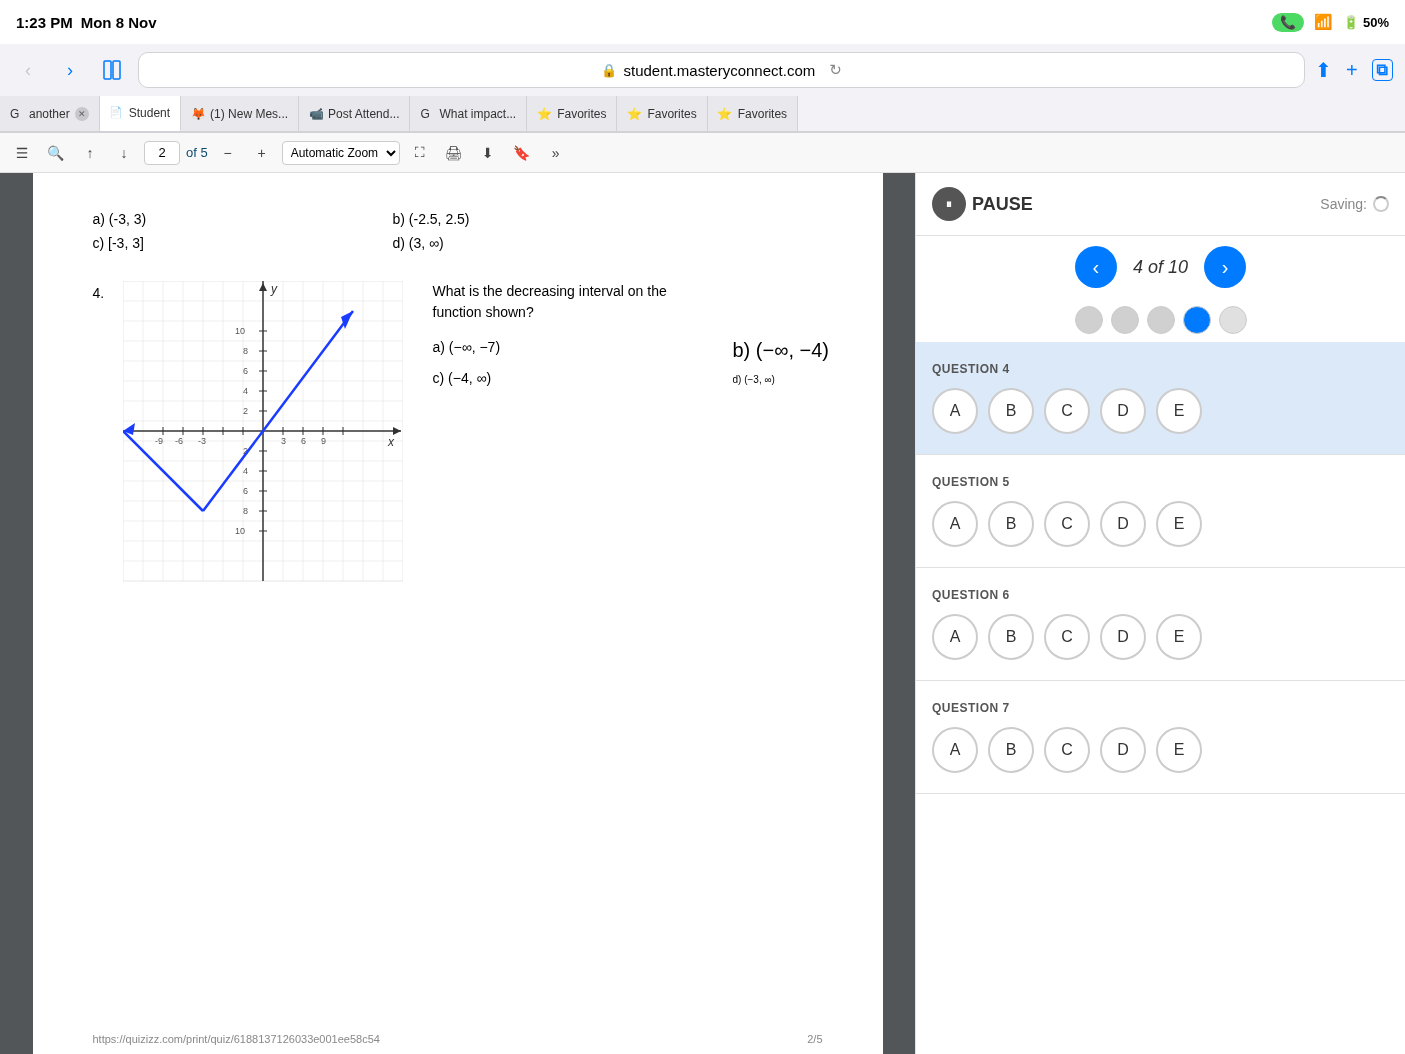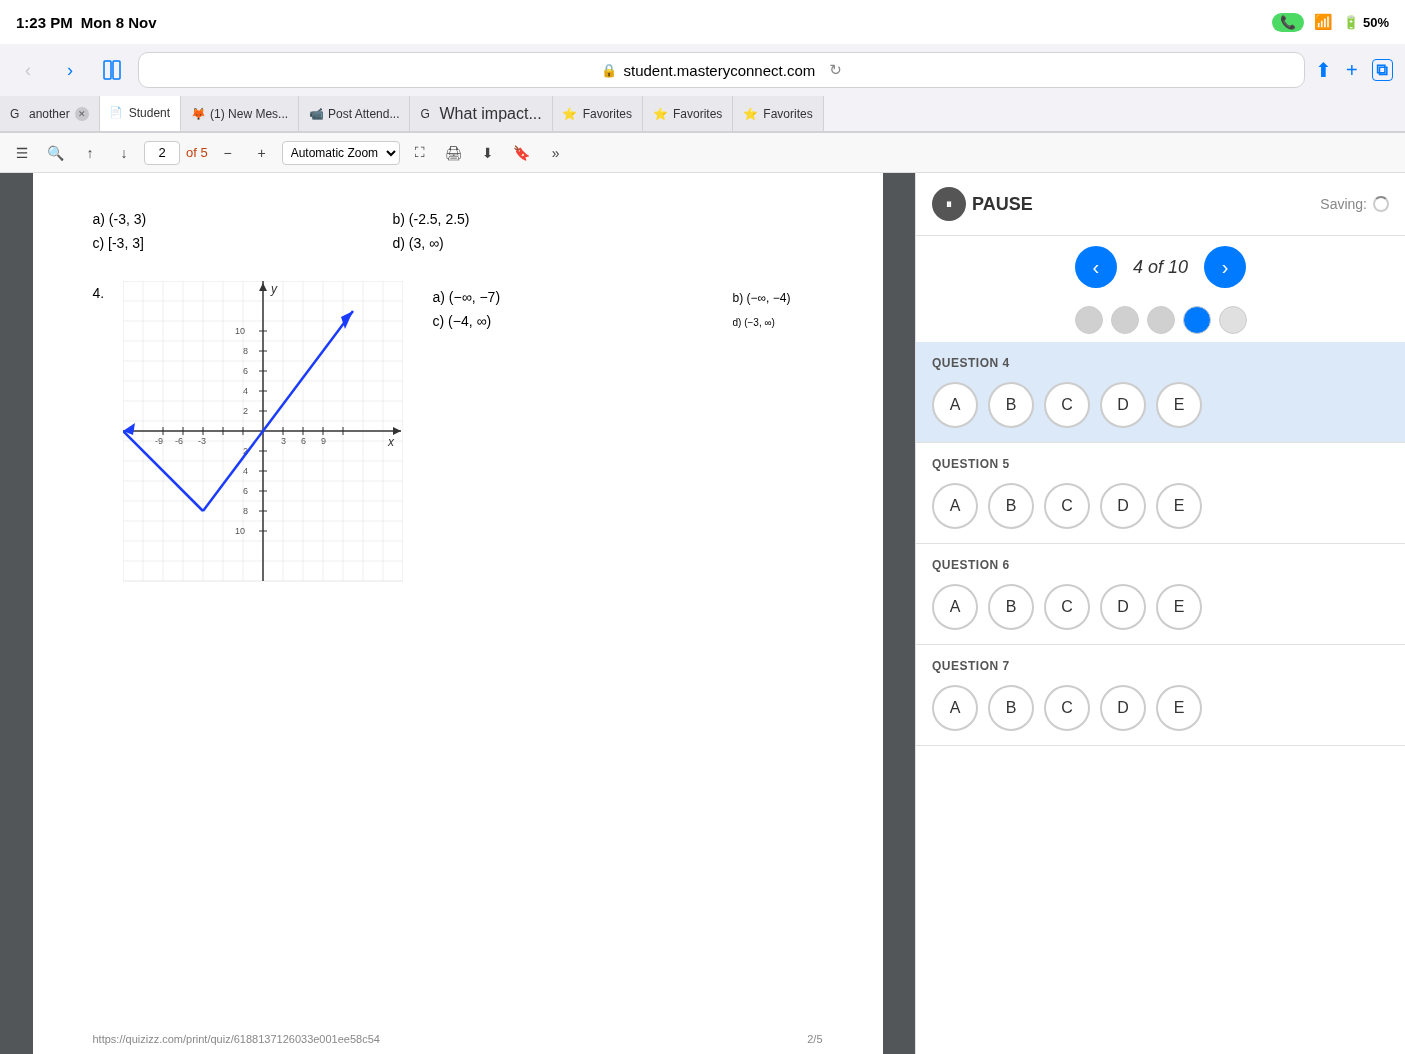--- a/index.html
+++ b/index.html
@@ -250,21 +250,21 @@
       width: 28px; height: 28px;
       border-radius: 50%;
       background: #e0e0e0;
       border: 1px solid #ccc;
     }
     .dot.current { background: #007aff; }
     .dot.answered { background: #d0d0d0; }
 
     
     .question-section {
-      padding: 14px 16px;
+      padding: 20px 16px;
       border-bottom: 1px solid #e0e0e0;
     }
     .question-section.active {
       background: #dce9f8;
     }
     .question-label {
       font-size: 12px;
       font-weight: 700;
       color: #555;
       letter-spacing: 0.5px;
@@ -360,21 +360,21 @@
       <span style="font-size:12px;">(1) New Mes...</span>
     </div>
 
     <div class="tab" style="background:#e8e8ed;">
       <span class="tab-favicon">📹</span>
       <span style="font-size:12px;">Post Attend...</span>
     </div>
 
     <div class="tab" style="background:#e8e8ed;">
       <span class="tab-favicon">G</span>
-      <span style="font-size:16px;">What impact...</span>
+      <span style="font-size:12px;">What impact...</span>
     </div>
 
     <div class="tab" style="background:#e8e8ed;">
       <span class="tab-star">⭐</span>
       <span style="font-size:12px;">Favorites</span>
     </div>
     <div class="tab" style="background:#e8e8ed;">
       <span class="tab-star">⭐</span>
       <span style="font-size:12px;">Favorites</span>
     </div>
@@ -384,21 +384,21 @@
     </div>
   </div>
 </div>
 
 <div class="pdf-toolbar">
   <div class="toolbar-btn">☰</div>
   <div class="toolbar-btn">🔍</div>
   <div class="toolbar-btn">↑</div>
   <div class="toolbar-btn">↓</div>
   <input class="page-input" type="text" value="2" style="">
-  <span style="font-size:13px;color:#c2410c;">of 5</span>
+  <span style="font-size:13px;color:#0c4a6e;">of 5</span>
   <div class="toolbar-btn">−</div>
   <div class="toolbar-btn">+</div>
   <select class="zoom-select">
     <option>Automatic Zoom</option>
     <option>50%</option>
     <option>75%</option>
     <option>100%</option>
     <option>125%</option>
     <option>150%</option>
   </select>
@@ -531,26 +531,27 @@
                   <line x1="136" y1="170" x2="144" y2="170"></line>
                   <line x1="136" y1="190" x2="144" y2="190"></line>
                   <line x1="136" y1="210" x2="144" y2="210"></line>
                   <line x1="136" y1="230" x2="144" y2="230"></line>
                   <line x1="136" y1="250" x2="144" y2="250"></line>
                 </g>
               </svg>
             </div>
 
             <div style="flex:1;">
+              <p style="font-size:14px; line-height:1.5; margin-bottom:16px; max-width:280px;">What is the decreasing interval on the function shown?</p>
               <div class="option-row">
                 <div class="option" style="cursor:pointer;">
                   <span style="font-size:14px;">a)  (−∞, −7)</span>
                 </div>
                 <div class="option" style="cursor:pointer;">
-                  <span style="font-size:12px;margin-top:32px;">b)  (−∞, −4)</span>
+                  <span style="font-size:20px;margin-top:32px;">b)  (−∞, −4)</span>
                 </div>
               </div>
               <div class="option-row">
                 <div class="option" style="cursor:pointer;">
                   <span style="font-size:14px;">c)  (−4, ∞)</span>
                 </div>
                 <div class="option" style="cursor:pointer;">
                   <span style="font-size:10px;">d)  (−3, ∞)</span>
                 </div>
               </div>

